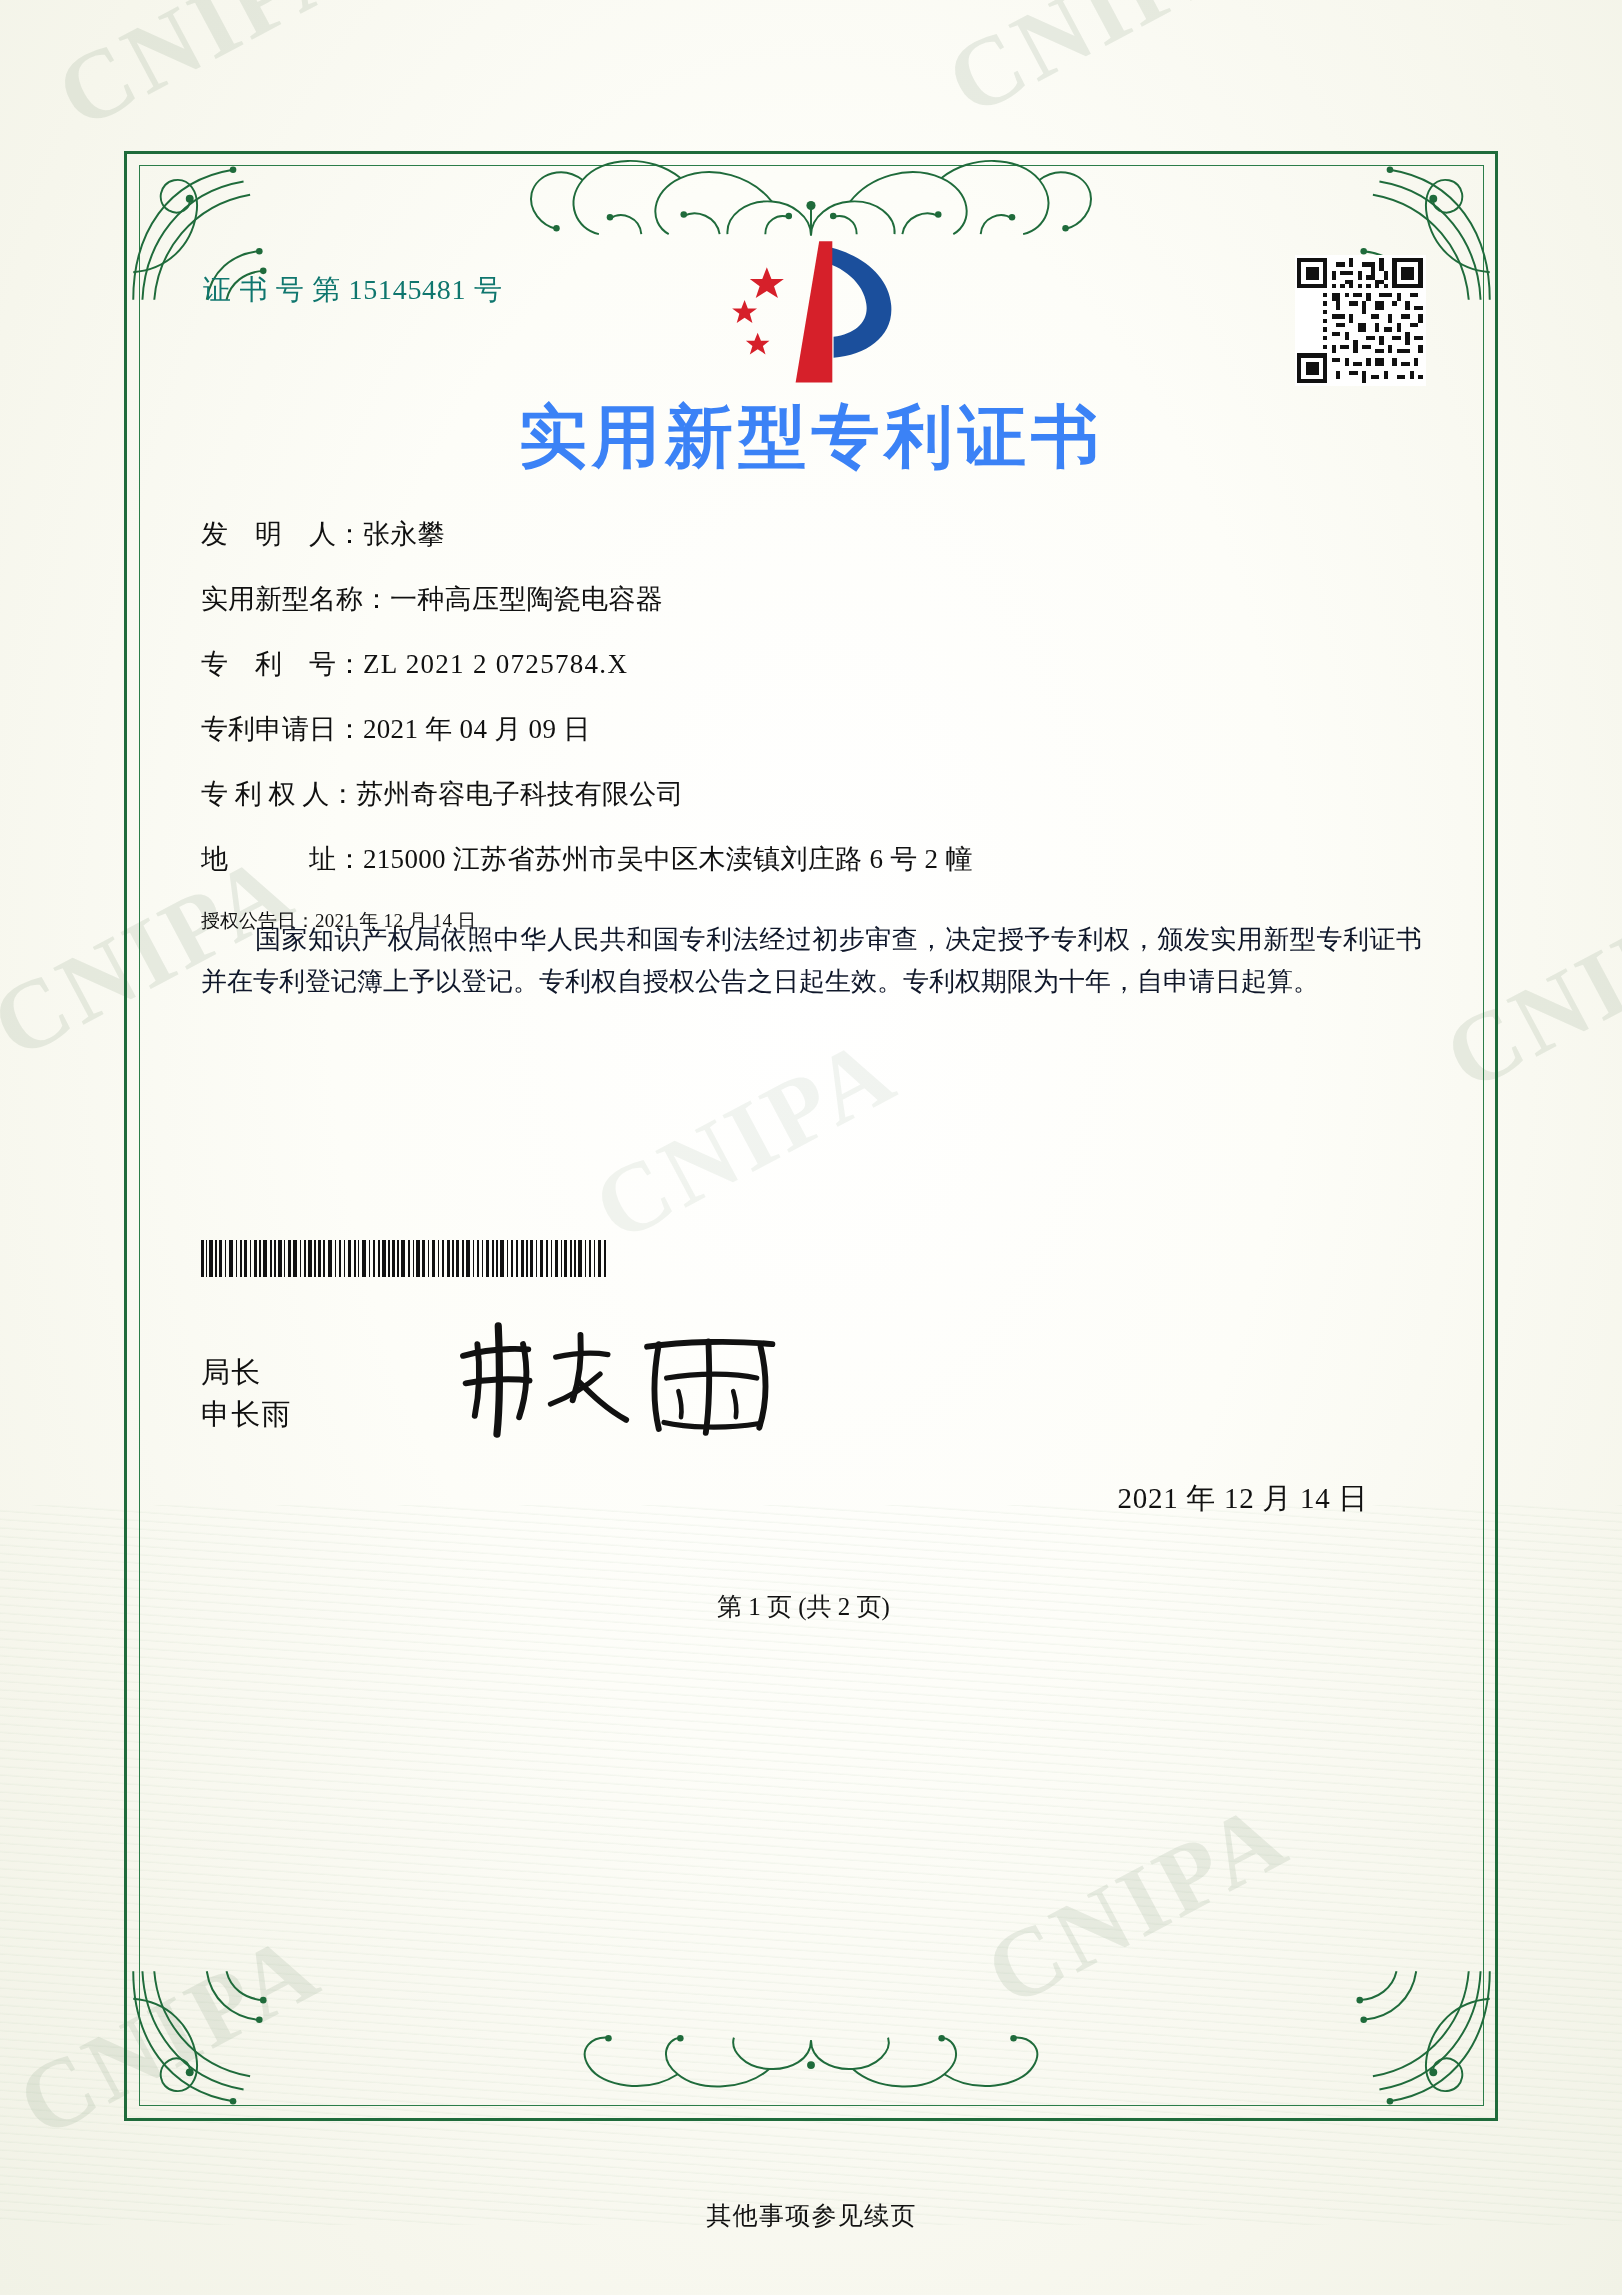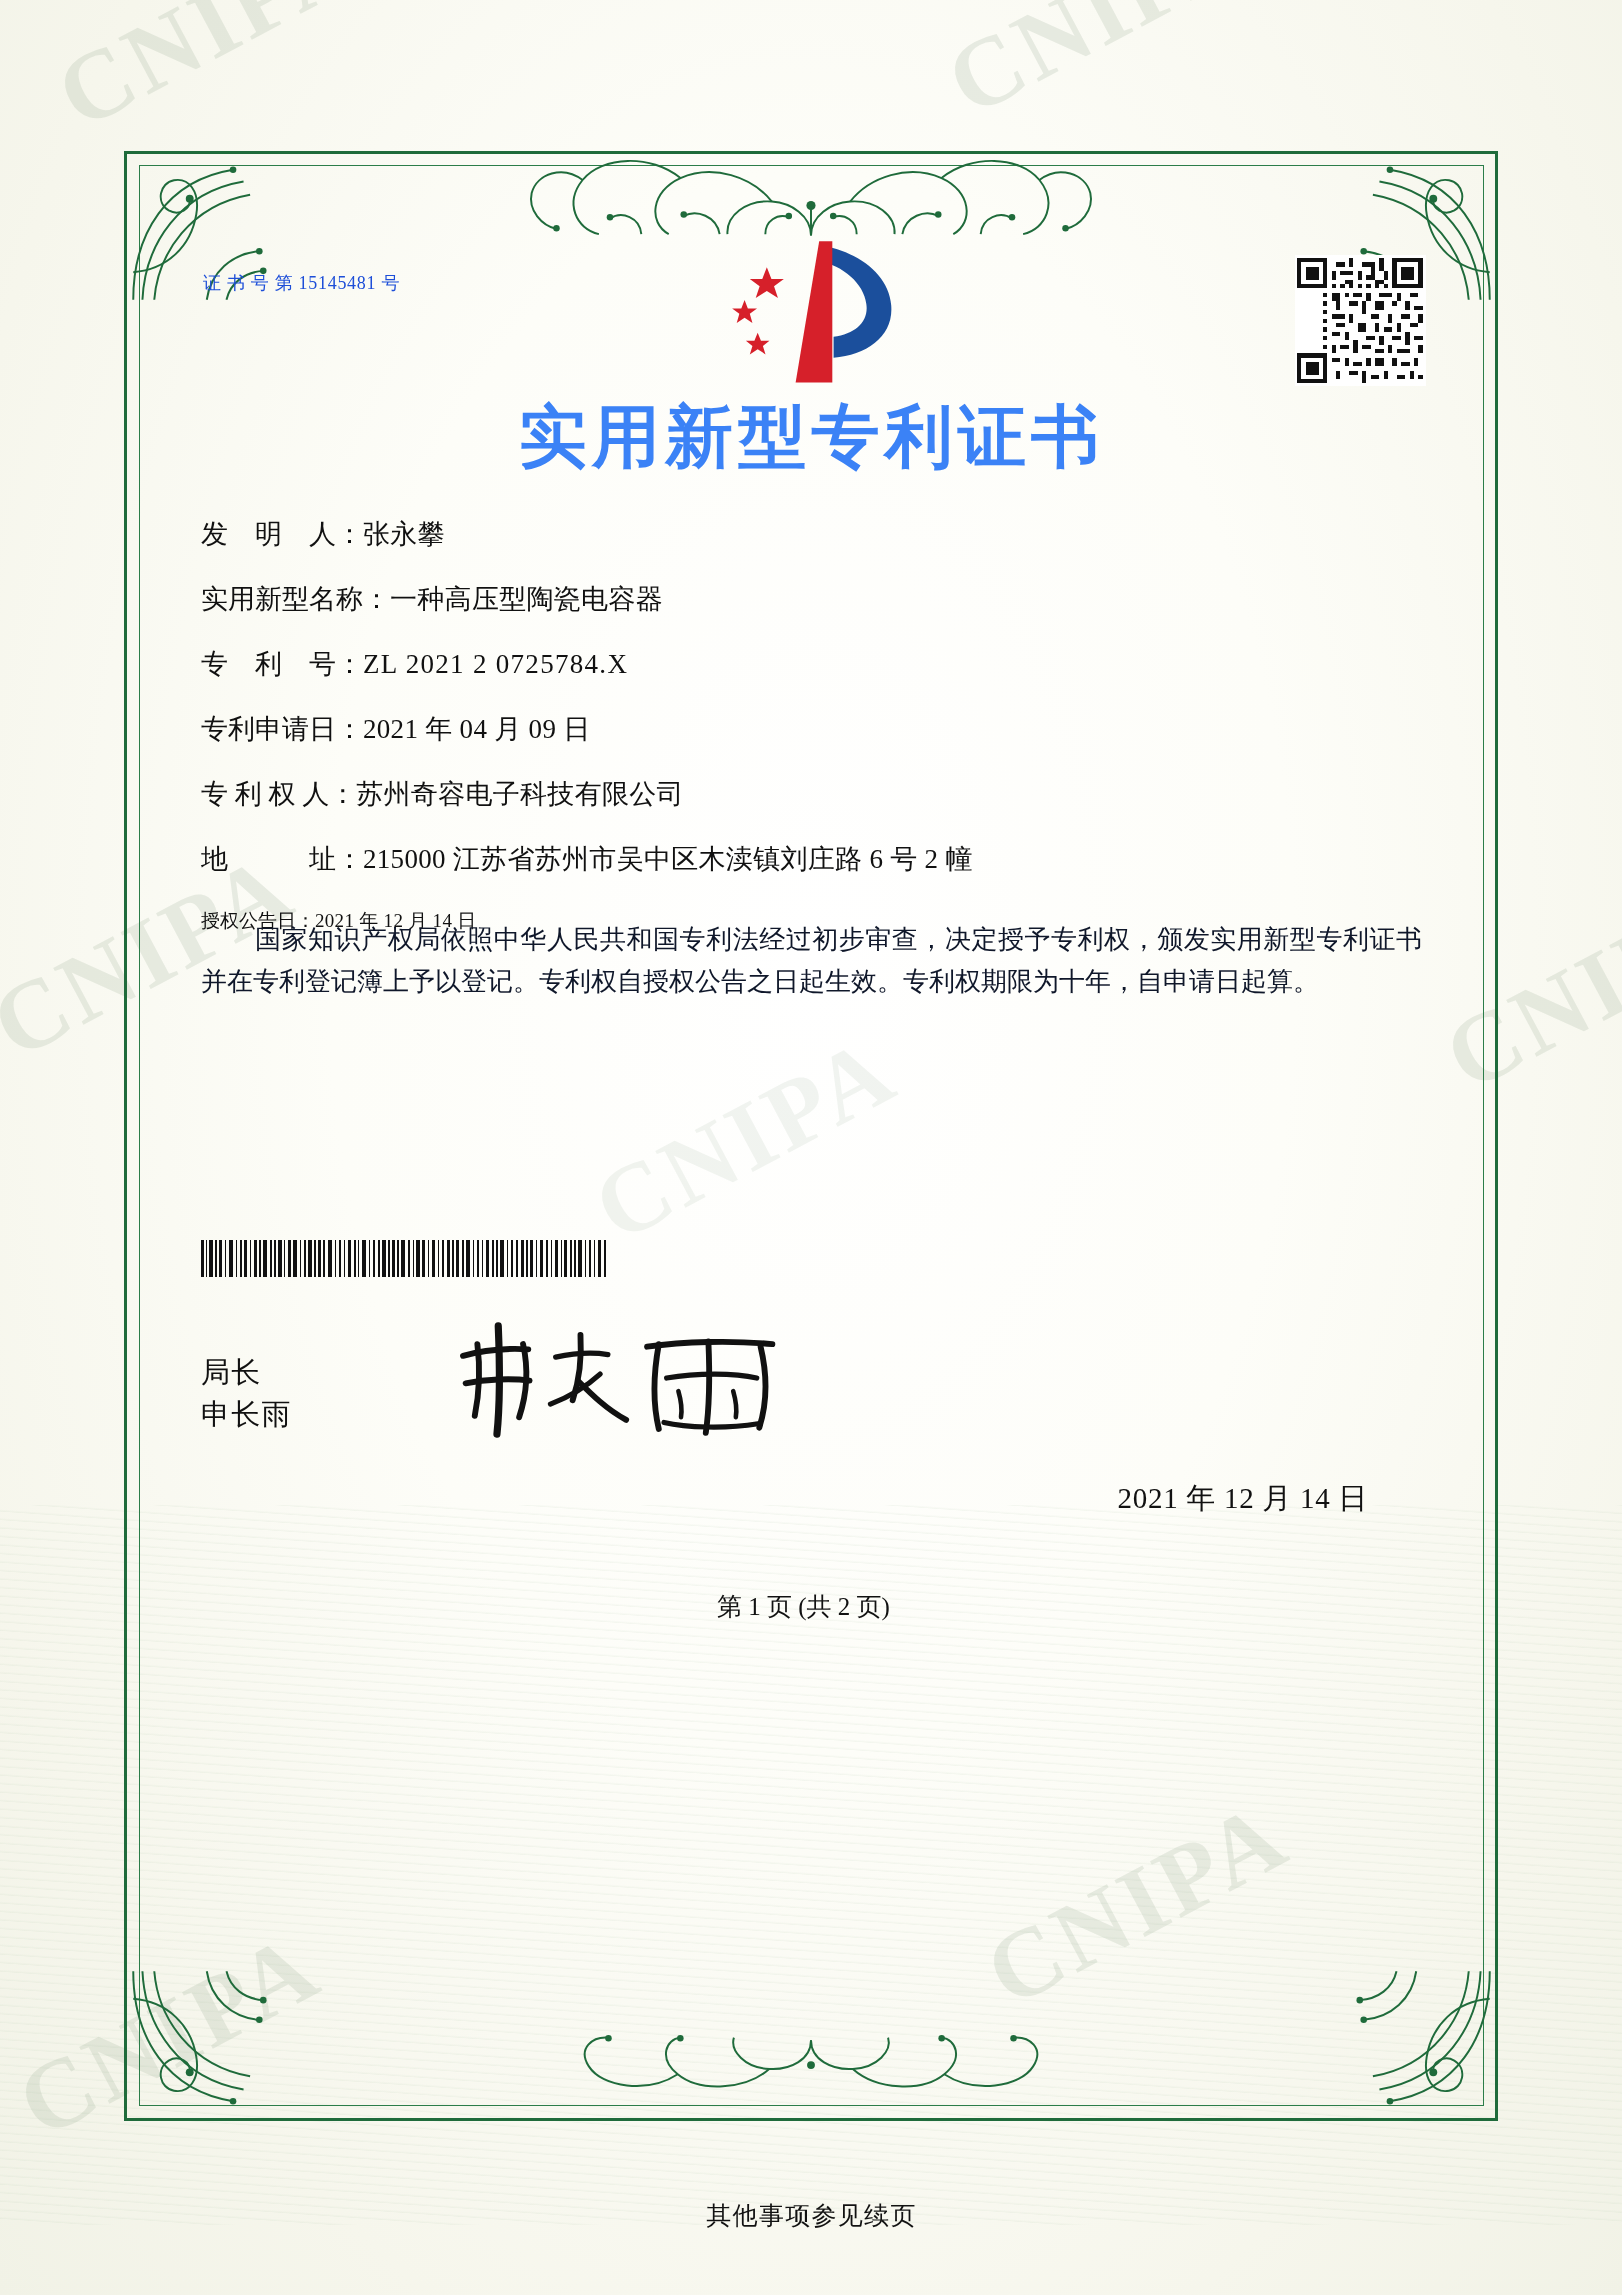--- a/index.html
+++ b/index.html
@@ -119,22 +119,22 @@
     left: 170px;
     top: 196px;
     width: 1283px;
     height: 1885px;
   }
 
   .cert-no {
     position: absolute;
     left: 33px;
     top: 75px;
-    font-size: 18px;
-    color: #1d4ed8;
+    font-size: 28px;
+    color: #0f766e;
     letter-spacing: 0.7px;
     white-space: nowrap;
   }
 
   .qr {
     position: absolute;
     right: 27.5px;
     top: 59px;
     width: 131px;
     height: 131px;

